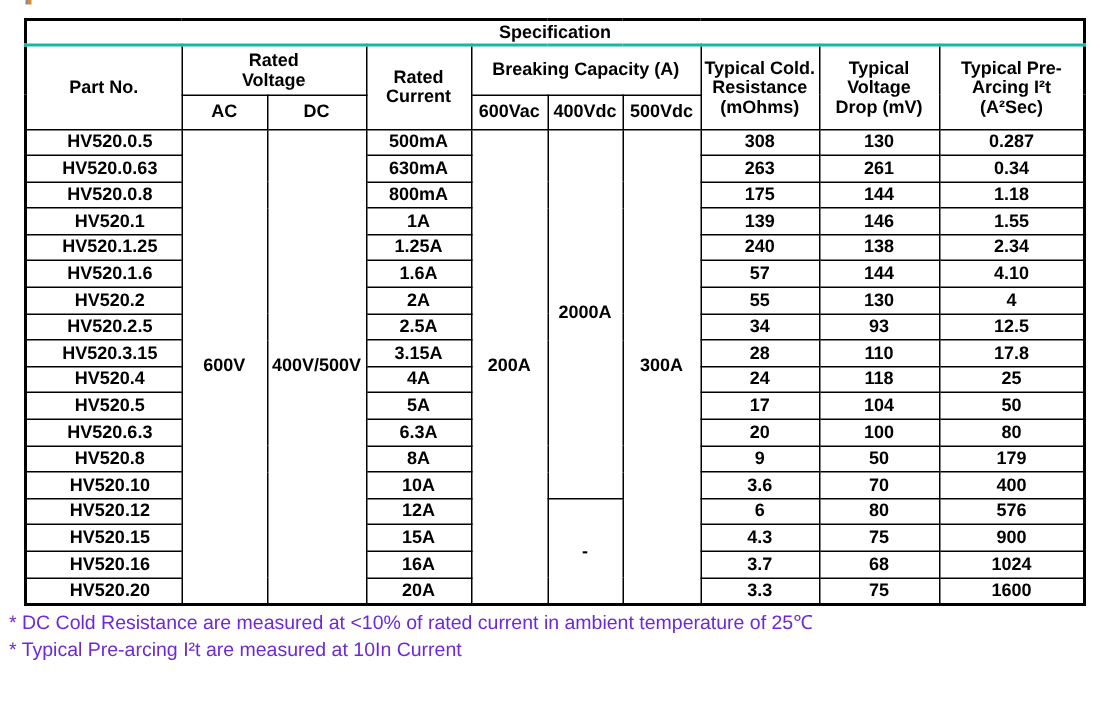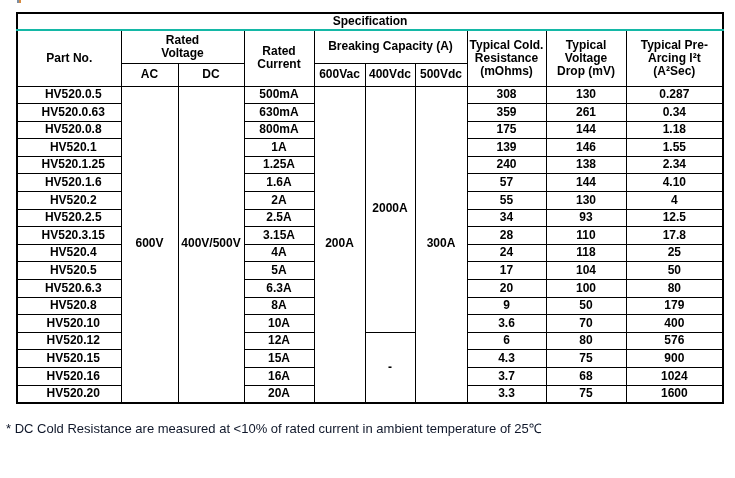--- a/index.html
+++ b/index.html
@@ -41,25 +41,25 @@
     border-bottom: 2px solid #14b8a6;
     font-size: 12px;
   }
   tr.hdr2 td { height: 33px; }
   tr.hdr3 td { height: 23px; }
   td.multiline { white-space: pre-line; line-height: 13px; }
   tr.body-row td { height: 17.6px; }
   td.part-cell { text-align: center; padding-left: 8px; }
 
   .footnotes {
-    position: absolute; left: 6px; top: 420px;
+    position: absolute; left: 6px; top: 406px;
     font-size: 13px;
     font-weight: normal;
     line-height: 18px;
-    color: #0f172a;
+    color: #6d28d9;
   }
   .footnotes .fn { white-space: nowrap; }
 </style>
 </head>
 <body>
 
 <div class="artifact"></div>
 
 <table class="spec-table">
   <colgroup>
@@ -112,21 +112,21 @@
     <td rowspan="14">2000A</td>
     <td rowspan="18">300A</td>
     <td>308</td>
     <td>130</td>
     <td>0.287</td>
   </tr>
 
   <tr class="body-row">
     <td class="part-cell">HV520.0.63</td>
     <td>630mA</td>
-    <td>359</td>
+    <td>263</td>
     <td>261</td>
     <td>0.34</td>
   </tr>
   <tr class="body-row">
     <td class="part-cell">HV520.0.8</td>
     <td>800mA</td>
     <td>175</td>
     <td>144</td>
     <td>1.18</td>
   </tr>
@@ -235,13 +235,14 @@
     <td>20A</td>
     <td>3.3</td>
     <td>75</td>
     <td>1600</td>
   </tr>
 </tbody>
   </table>
 
 <div class="footnotes">
   <div class="fn">* DC Cold Resistance are measured at &lt;10% of rated current in ambient temperature of 25℃</div>
+  <div class="fn">* Typical Pre-arcing I²t are measured at 10In Current</div>
 </div>
 
 </body></html>

